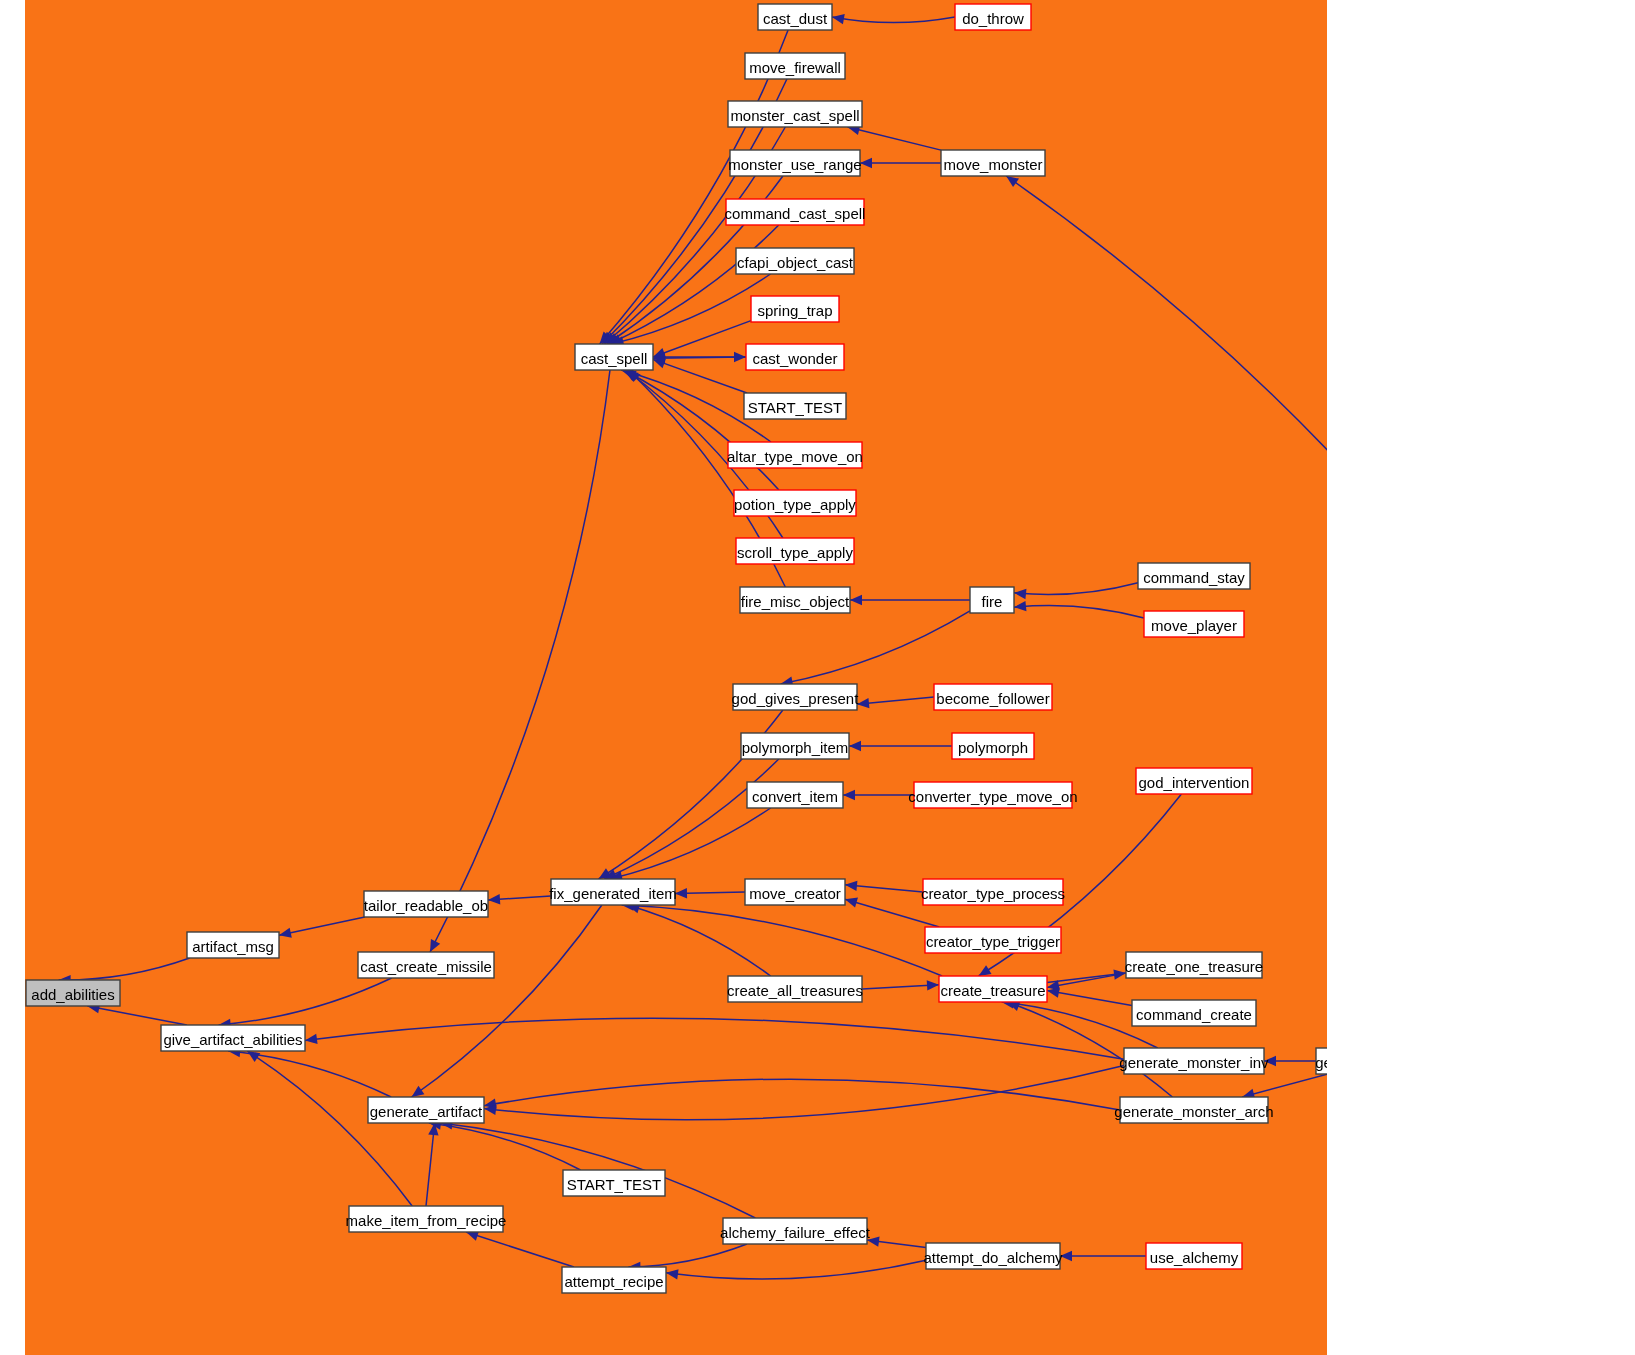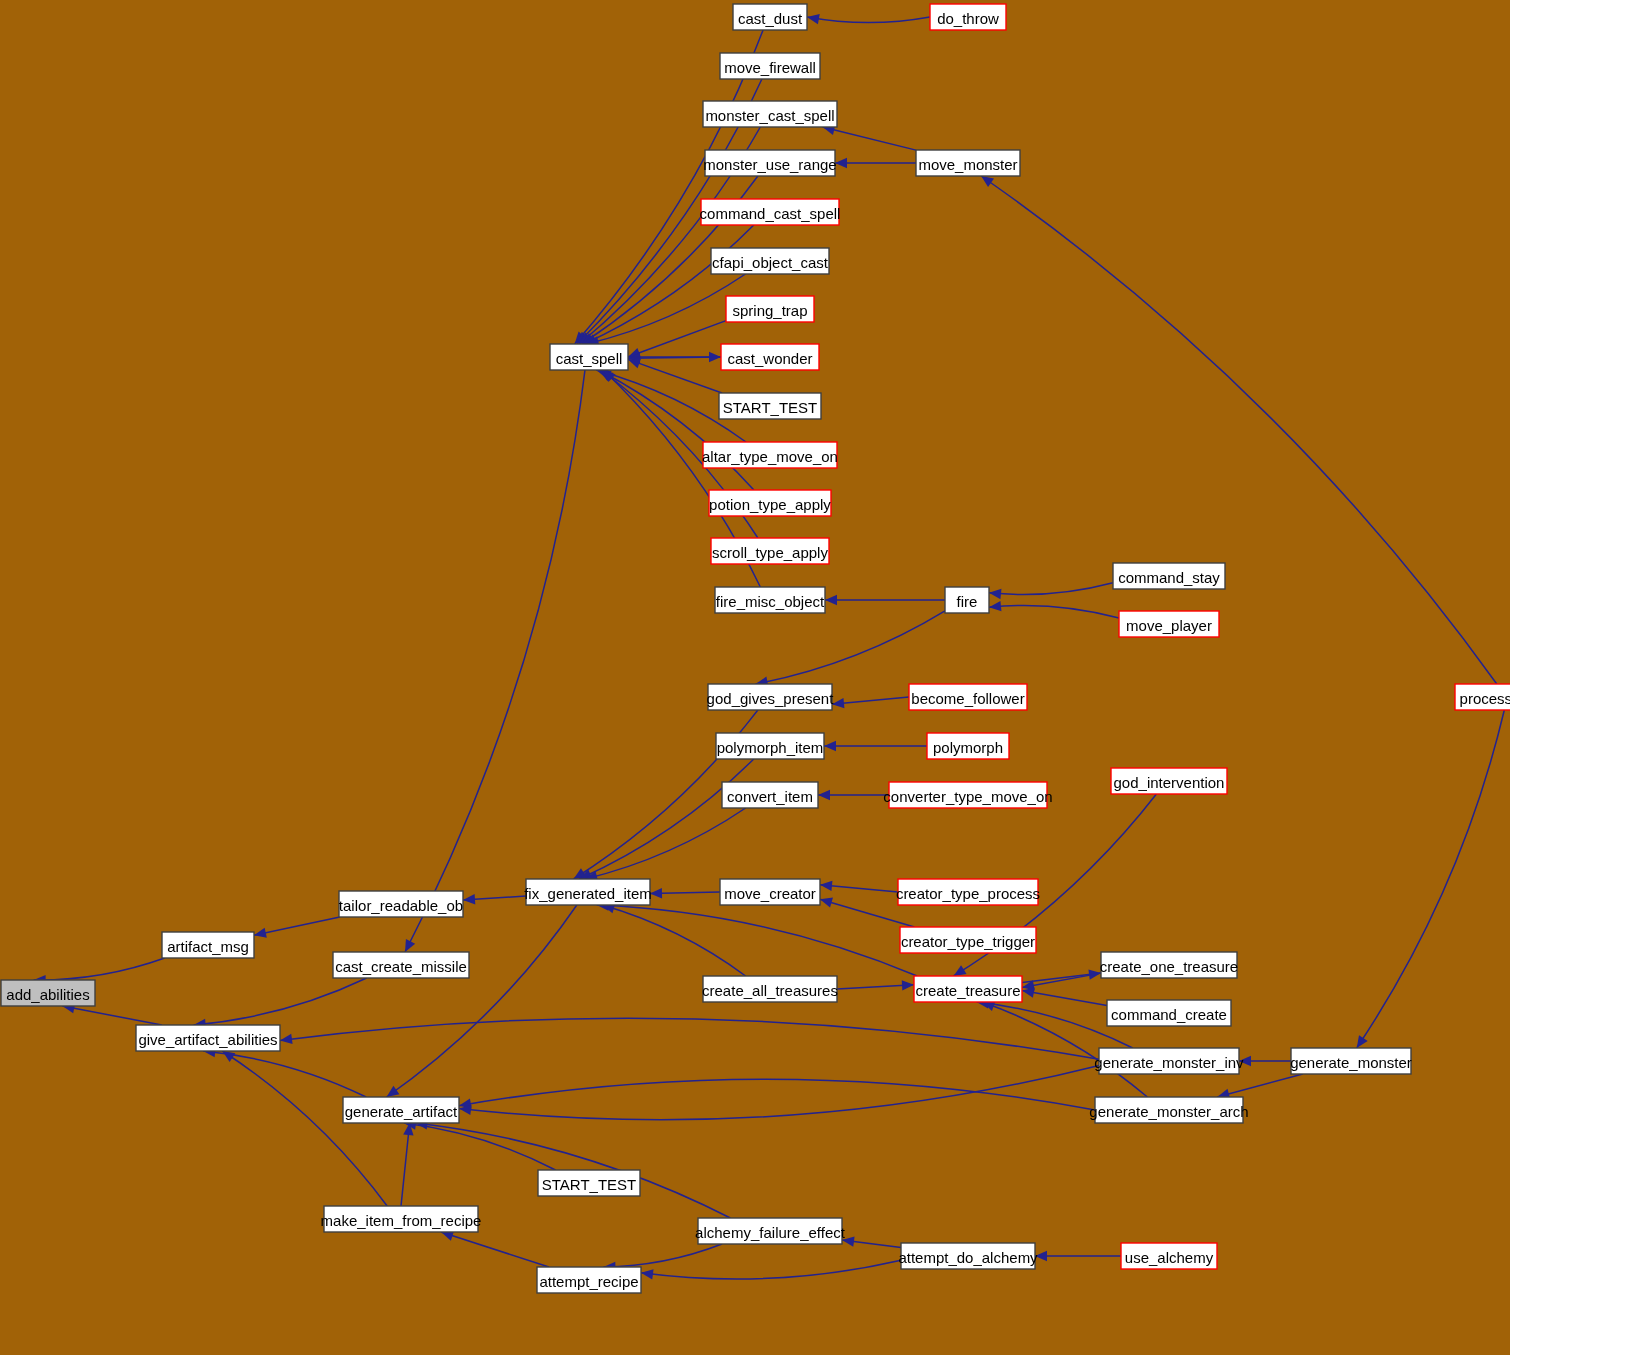--- a/index.html
+++ b/index.html
@@ -1,17 +1,17 @@
 <!DOCTYPE html>
 <html><head>
 <meta charset="utf-8">
 <style>
   html,body{margin:0;padding:0;background:#ffffff;}
   body{font-family:"Liberation Sans","DejaVu Sans",sans-serif;}
-  #graph-root{position:relative;width:1510px;height:1355px;background:#a16207;overflow:hidden;}
+  #graph-root{position:relative;width:1302px;height:1355px;background:#f97316;overflow:hidden;margin-left:25px;}
   svg{position:absolute;left:0;top:0;width:1635px;height:1355px;}
   .node-rect{fill:#ffffff;stroke:#3f3f3f;stroke-width:1.4;}
   .node-rect.red{stroke:#ff0000;stroke-width:1.4;}
   .node-rect.root{fill:#bfbfbf;stroke:#3f3f3f;stroke-width:1.4;}
   .node-label{font-family:"Liberation Sans","DejaVu Sans",sans-serif;font-size:15px;fill:#000000;
               text-anchor:middle;dominant-baseline:central;}
   .edge{fill:none;stroke:#22228f;stroke-width:1.5;}
   .arrowpoly{fill:#22228f;stroke:none;}
 </style>
 </head>

